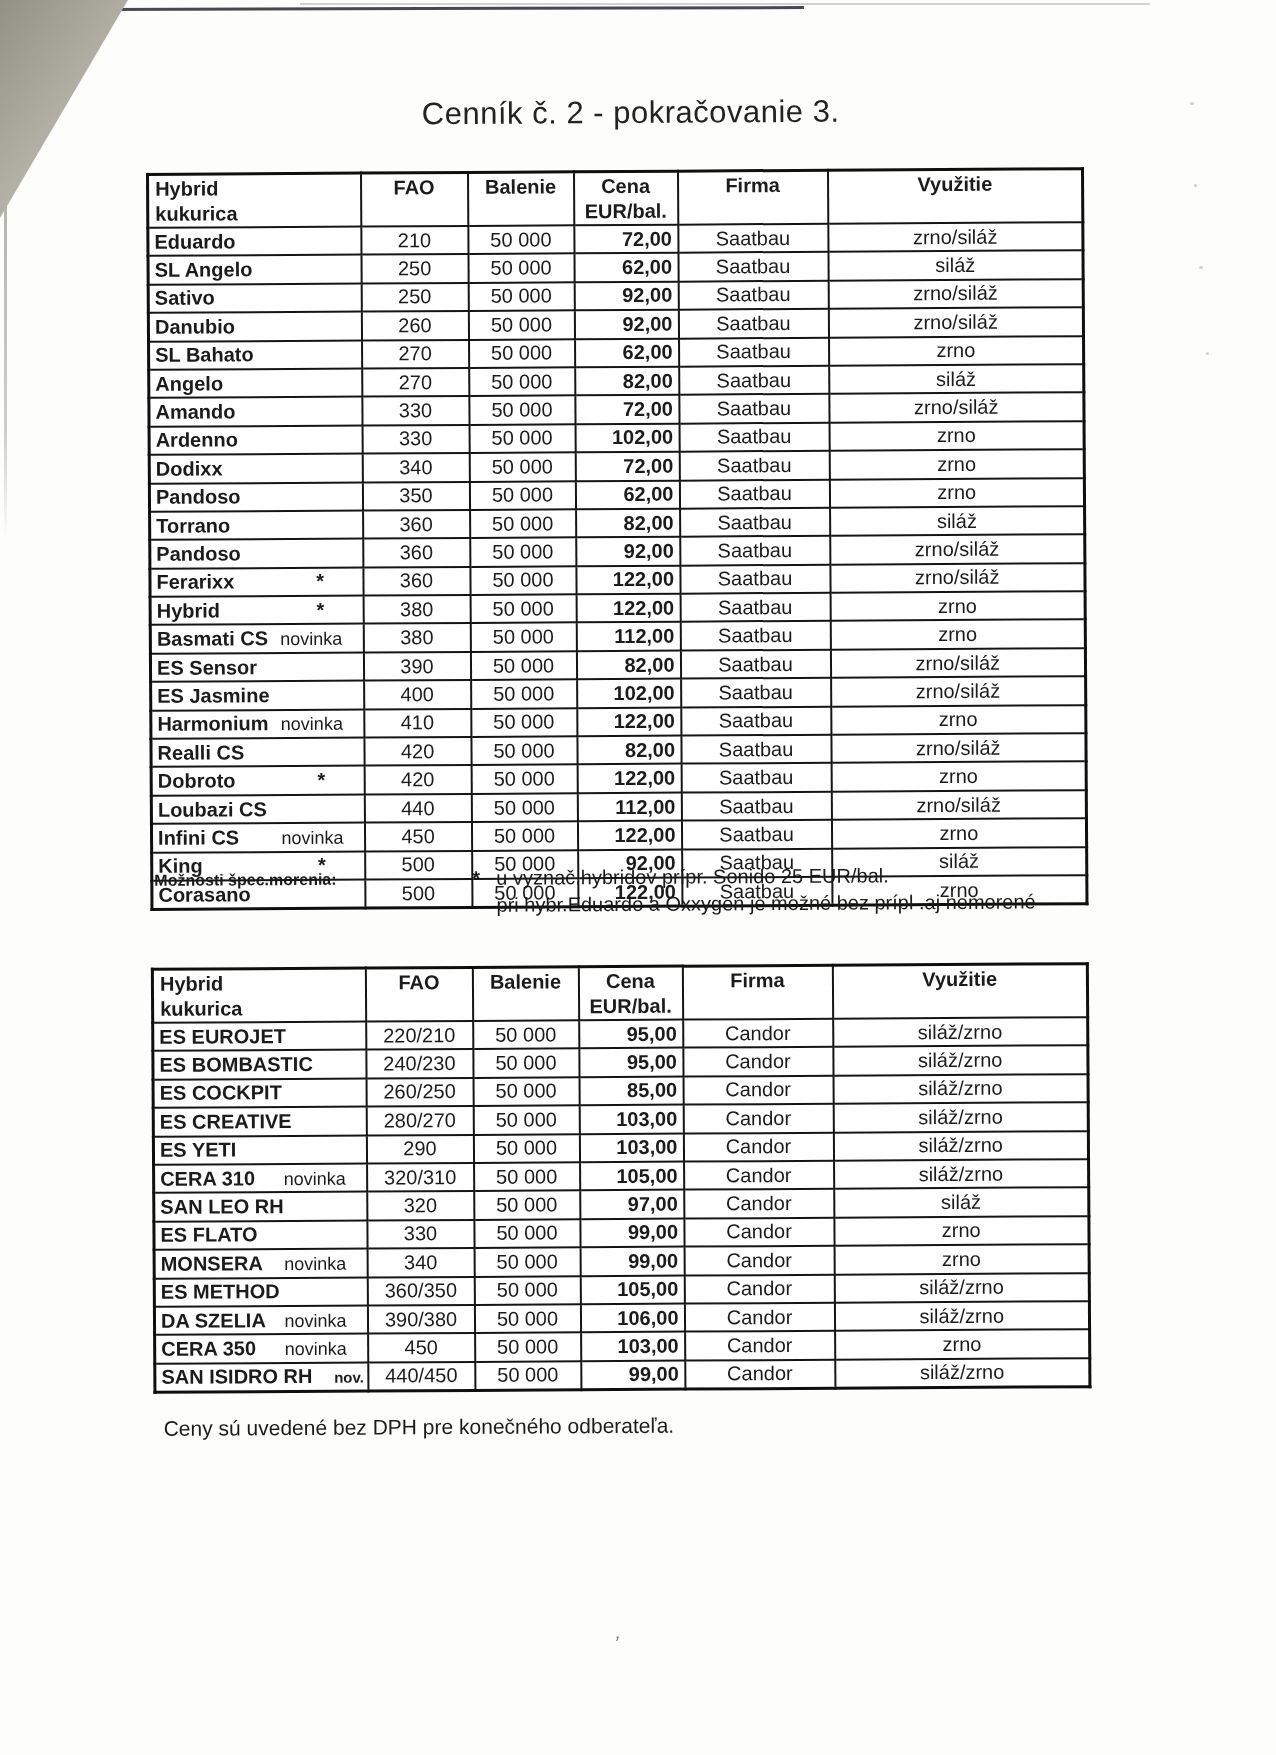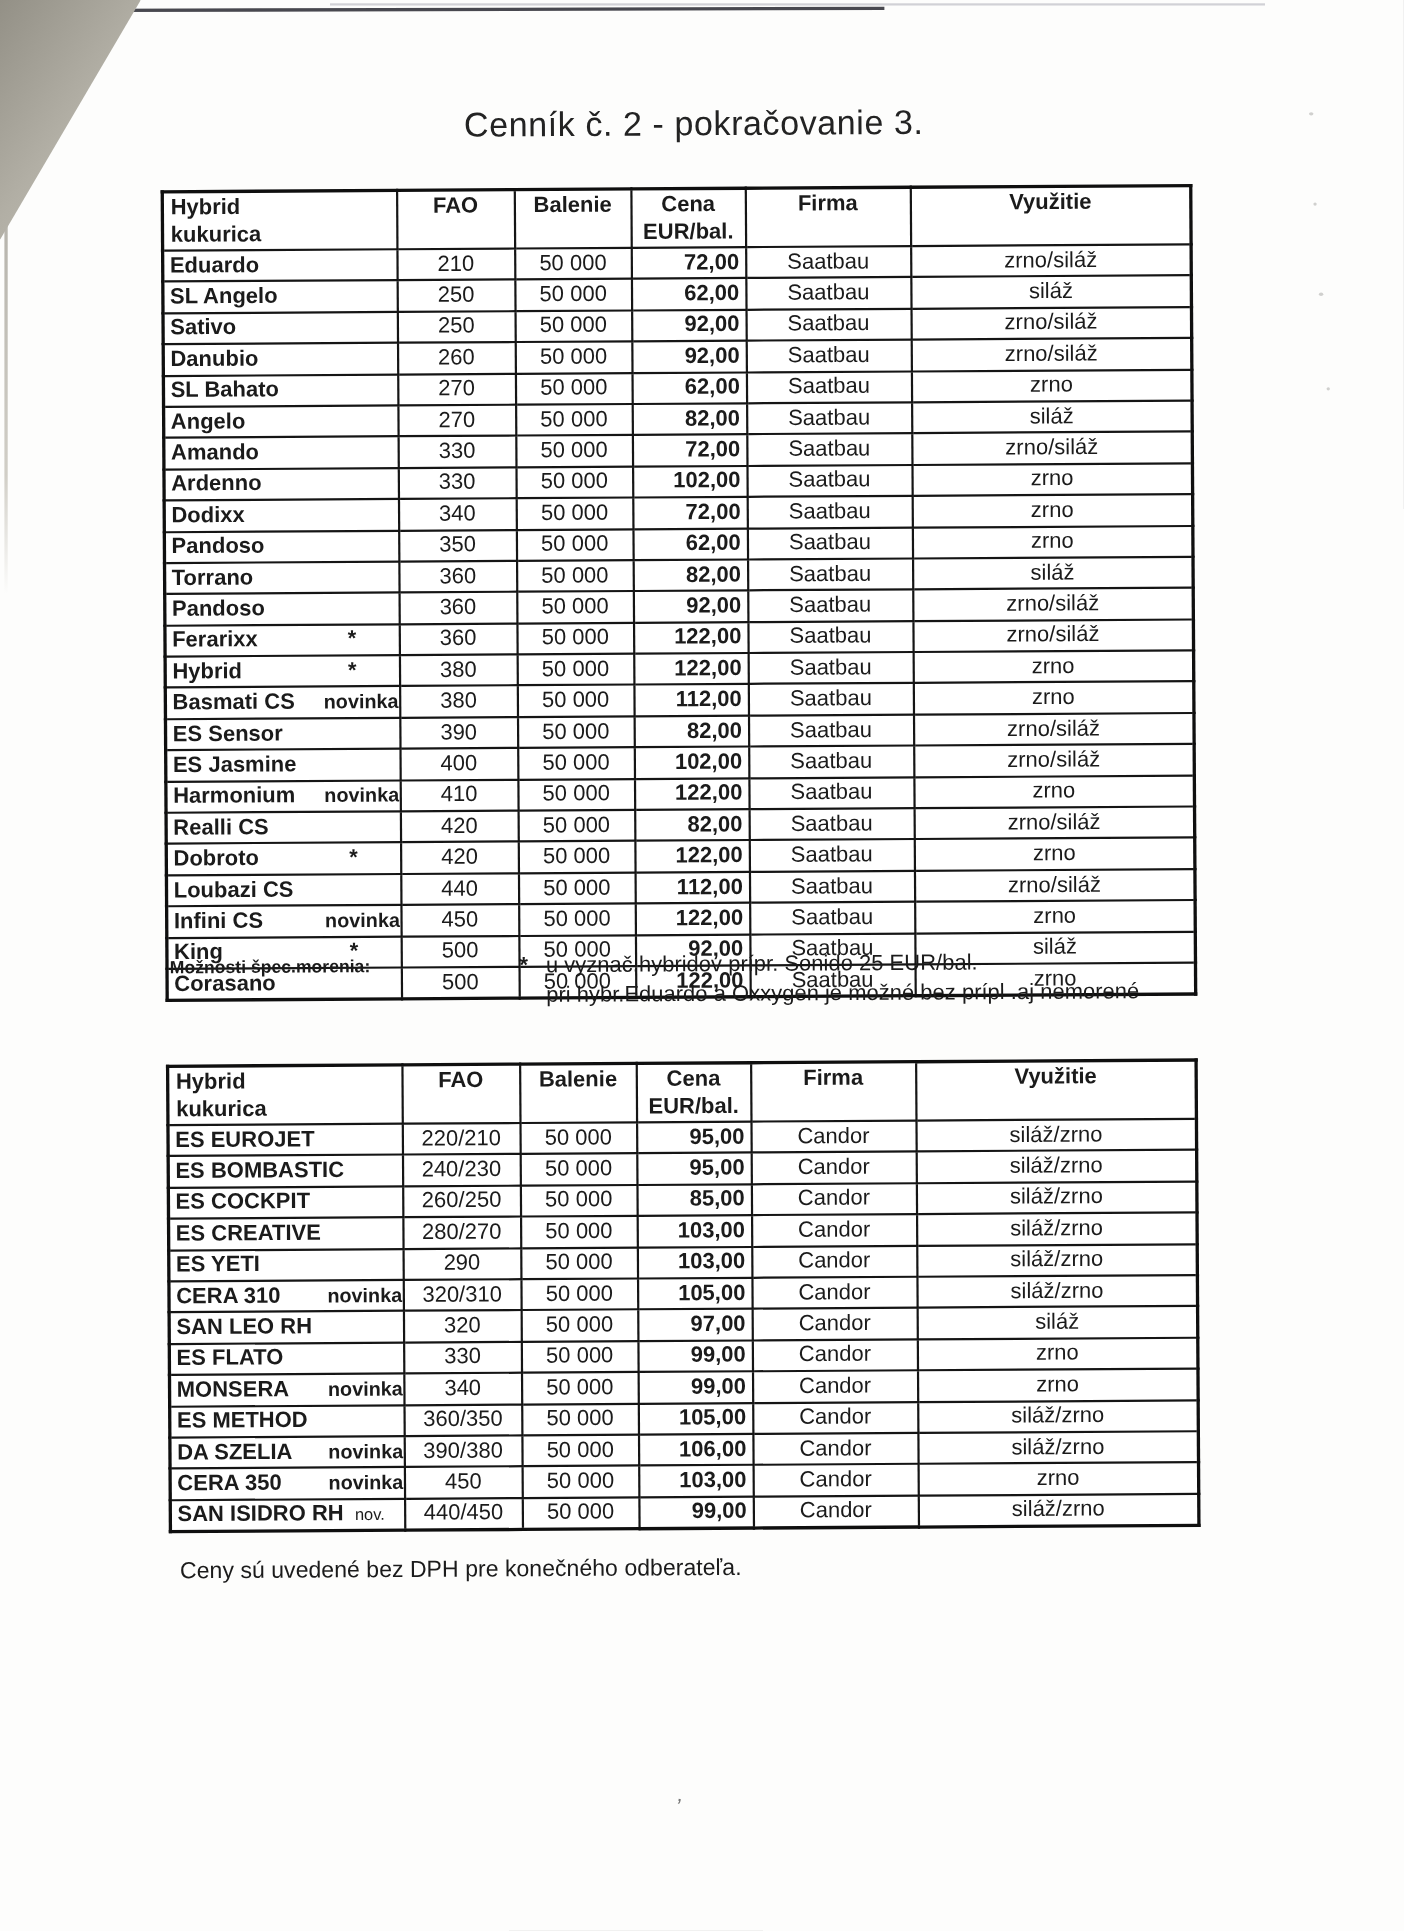--- a/index.html
+++ b/index.html
@@ -57,23 +57,23 @@
   .price-table thead th {
     height:50px; vertical-align:top; text-align:center;
     font-size:20px; font-weight:700; line-height:25px; padding-top:1px;
   }
   .price-table thead th.h-hybrid { text-align:left; padding-left:6px; }
   .price-table tbody td { height:26.4px; font-size:20px; vertical-align:middle; }
   td.c-name { padding-left:5px; font-weight:700; }
   .name-flex { display:flex; justify-content:space-between; align-items:baseline; }
   td.c-fao, td.c-bal, td.c-firma, td.c-vyu { text-align:center; font-weight:400; }
   td.c-cena { text-align:right; font-weight:700; padding-right:5px; }
-  .note { font-weight:700; font-size:18px; padding-right:0; }
+  .note { font-weight:400; font-size:18px; padding-right:20px; }
   .note-star { font-weight:700; font-size:20px; padding-right:38px; }
-  .note-nov  { font-weight:400; font-size:15px; padding-right:17px; }
+  .note-nov  { font-weight:700; font-size:15px; padding-right:3px; }
   
   .footnote { position:absolute; left:152px; top:862px; width:960px; height:60px; font-size:20px; }
   .fn-label { position:absolute; left:0; top:7px; font-size:16px; font-weight:700; }
   .fn-lines { position:absolute; left:318px; top:2px; }
   .fn-line  { line-height:27px; }
   .fn-star  { display:inline-block; width:24px; font-weight:700; }
   .fn-indent { margin-left:24px; }
   .fn-bold { font-weight:400; }
   
   .bottom-note { position:absolute; left:158px; top:1414px; margin:0; font-size:21px; }

